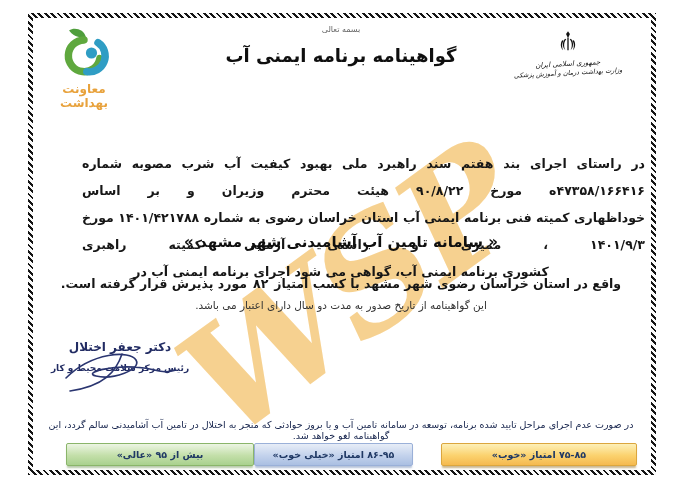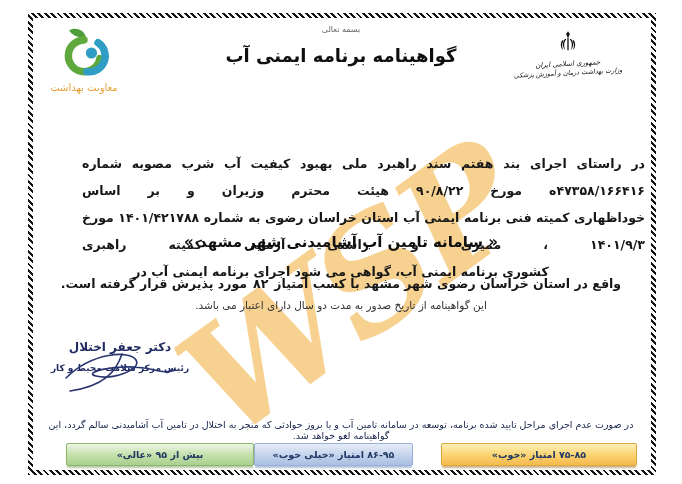--- a/index.html
+++ b/index.html
@@ -23,21 +23,21 @@
     font-family:"DejaVu Serif","Liberation Serif",serif;
     font-style:italic;font-weight:bold;font-size:150px;
     color:#f6cd85;opacity:.9;letter-spacing:-6px;
     z-index:1;pointer-events:none;user-select:none;
   }
   .abs{position:absolute;z-index:3;}
   .centered{left:30px;right:30px;text-align:center;}
   .bismillah{top:25px;font-size:8px;color:#666;}
   .title{top:45px;font-size:18px;font-weight:bold;color:#0f0f0f;}
   .health-logo{left:56px;top:25px;width:56px;height:56px;}
-  .health-caption{left:38px;top:82px;width:92px;text-align:center;font-size:10px;font-weight:normal;color:#e8a23c;}
+  .health-caption{left:38px;top:82px;width:92px;text-align:center;font-size:12px;font-weight:bold;color:#e8a23c;}
   .meta{left:34px;top:102px;width:100px;text-align:right;font-size:10px;font-weight:bold;color:#20242e;line-height:17px;}
   .ministry{top:30px;left:498px;width:140px;text-align:center;color:#111;}
   .ministry-lines{margin-top:2px;font-style:italic;transform:rotate(-3deg);}
   .ministry-line1{font-size:7px;line-height:9px;}
   .ministry-line2{font-size:6.5px;line-height:9px;}
   .body-par{left:37px;right:37px;top:150px;font-size:12.5px;font-weight:bold;color:#161616;line-height:27px;}
   .jline{text-align:justify;text-align-last:justify;margin-left:45px;}
   .lline{text-align:center;}
   .system-name{top:233px;font-size:15px;font-weight:bold;color:#0f0f0f;}
   .acceptance{top:276px;font-size:12.5px;font-weight:bold;color:#161616;}

